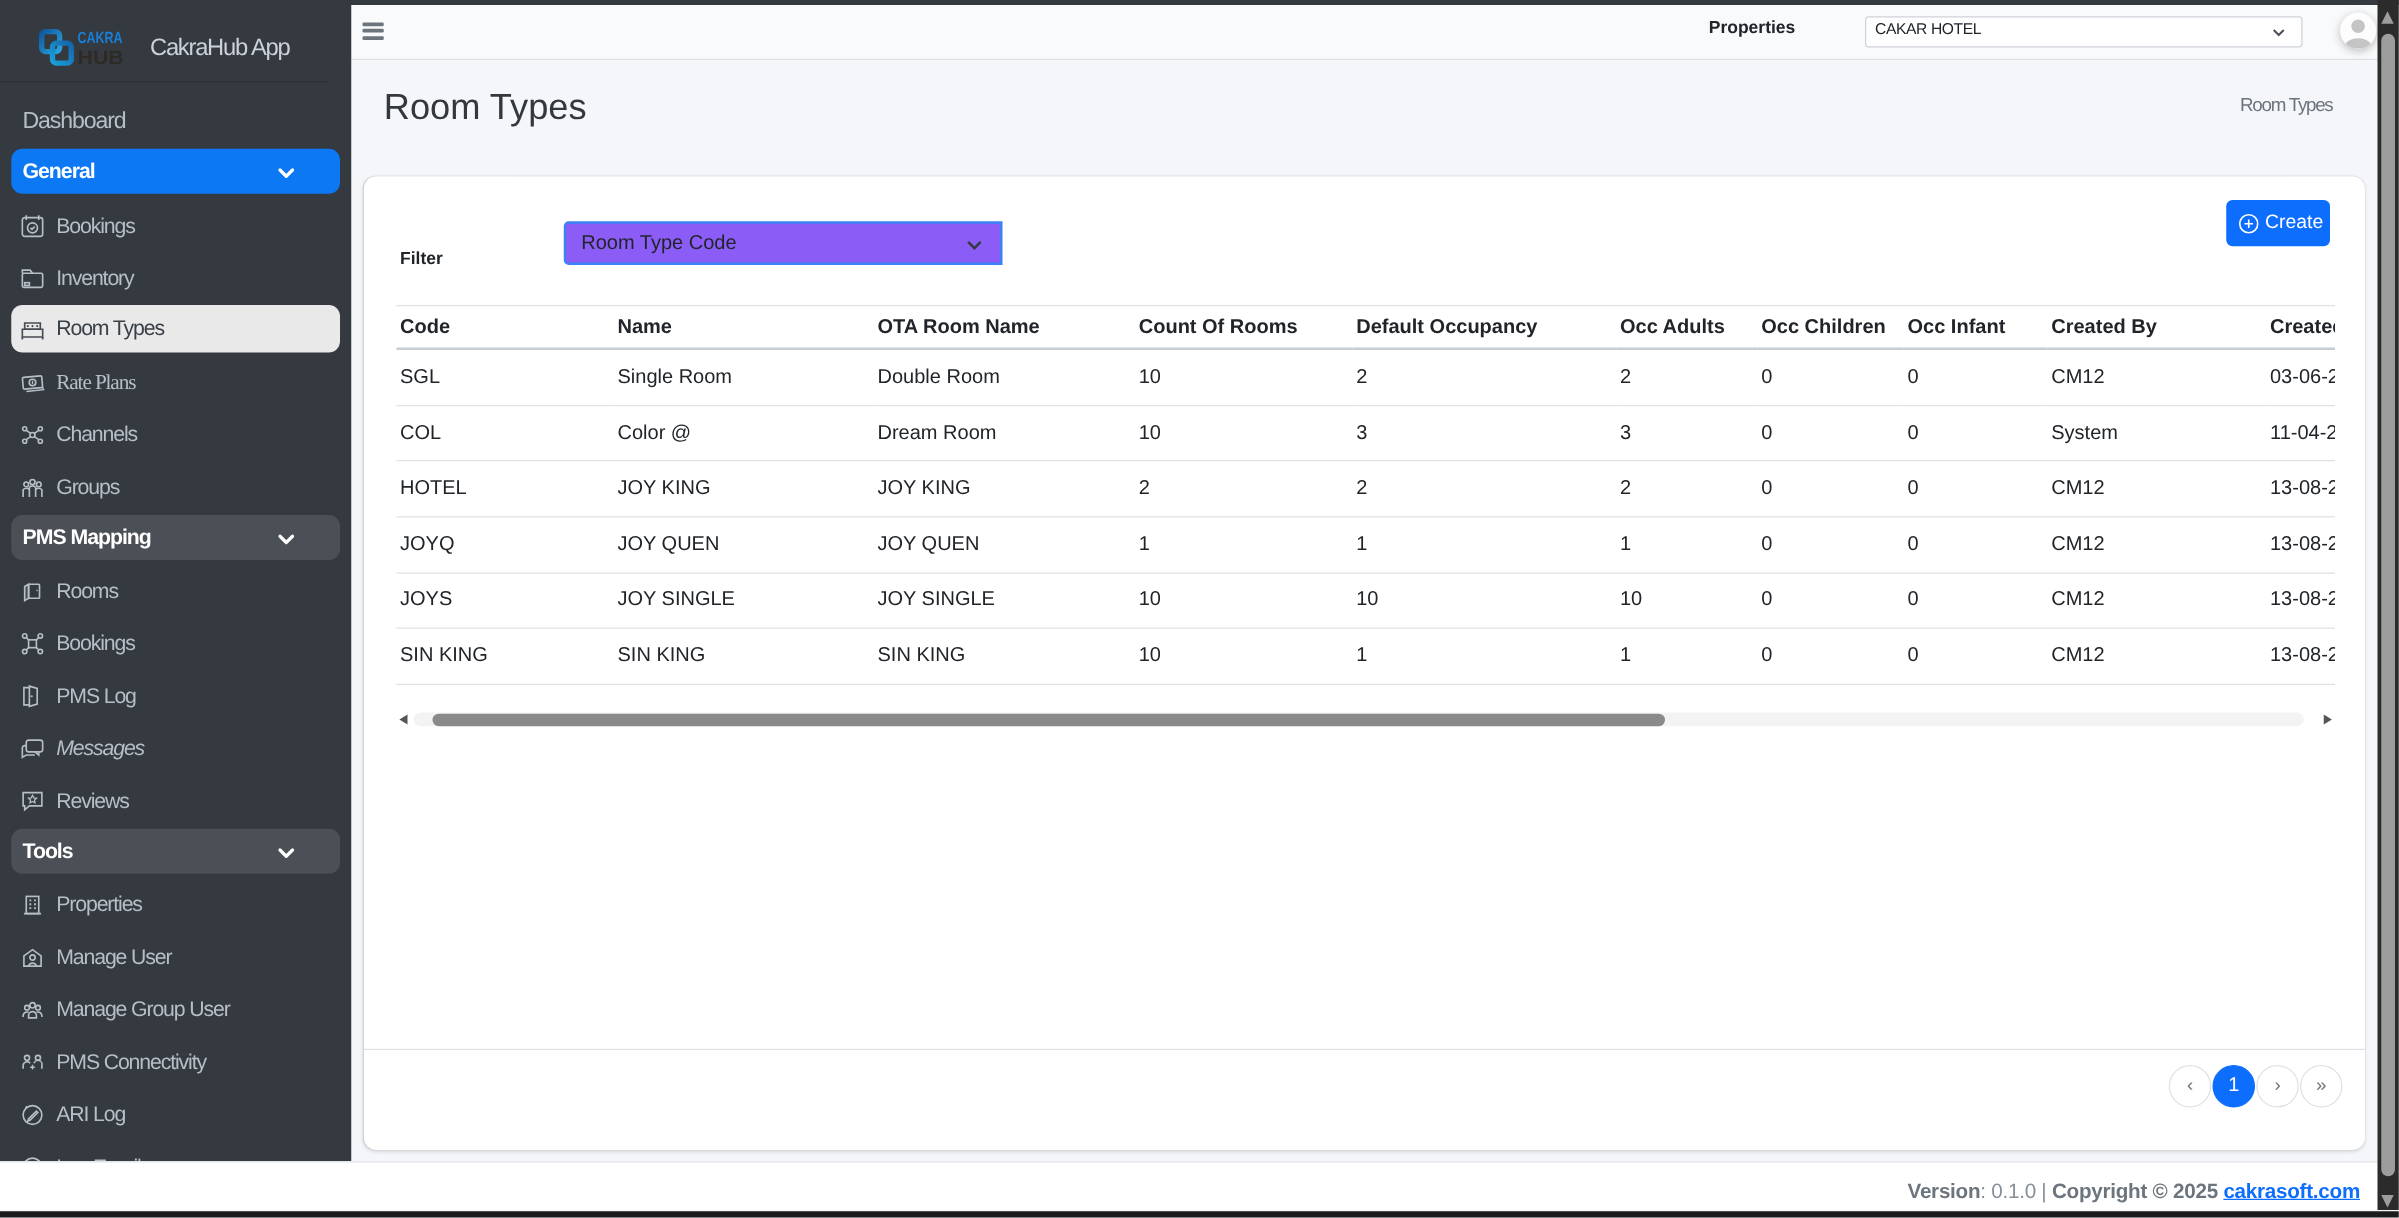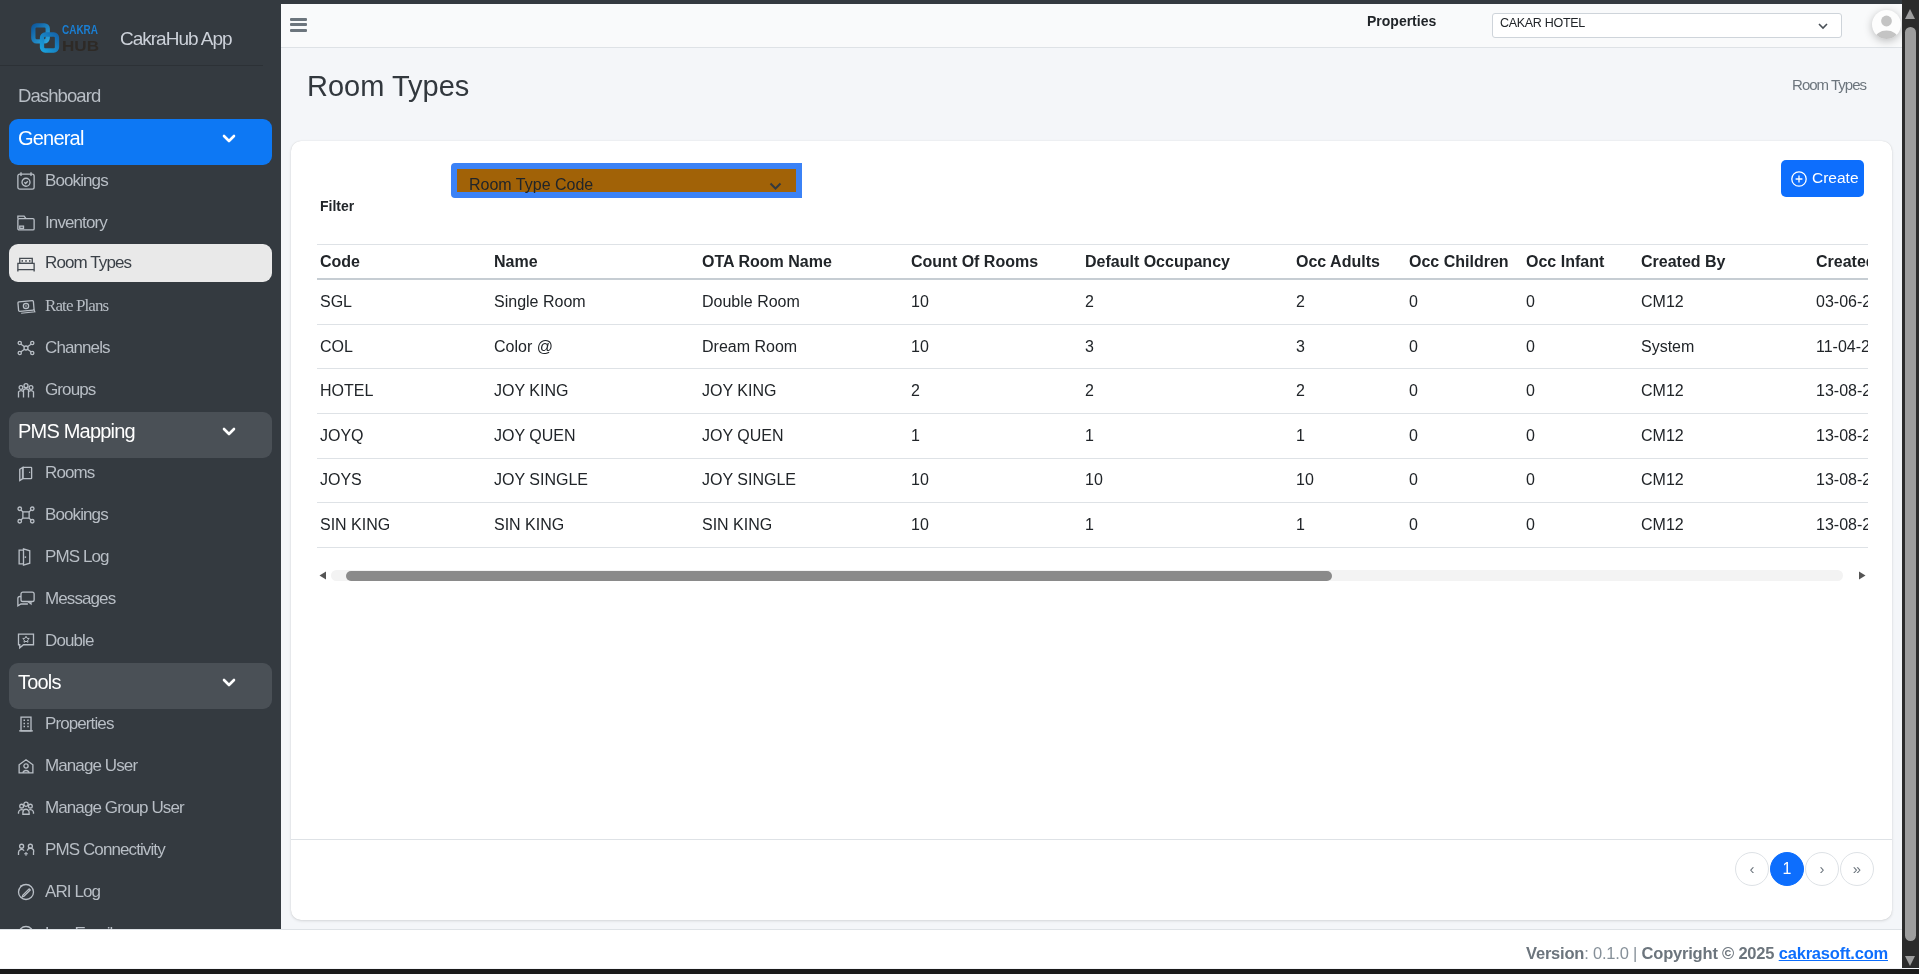--- a/index.html
+++ b/index.html
@@ -10,21 +10,21 @@
 #topstrip { left:0; top:0; width:1919px; height:4px; background:#343a40; }
 #botstrip { left:0; top:969px; width:1919px; height:5px; background:#1b1b1b; }
 
 
 #sidebar { left:0; top:0; width:281px; height:929px; background:#343a40; z-index:5; }
 #sbheader { position:absolute; left:0; top:4px; width:263px; height:62px; border-bottom:1px solid #2c3136; }
 #brandtext { position:absolute; left:120px; top:24px; font-size:19px; letter-spacing:-1px; color:#ccd1d9; }
 .navitem { position:absolute; left:9px; width:263px; height:42px; color:#b8bec5; font-size:17px; letter-spacing:-0.9px; }
 .navitem .ic { position:absolute; left:7px; top:11px; width:20px; height:20px; }
 .navitem .tx { position:absolute; left:36px; top:11px; }
-.pill { position:absolute; left:9px; width:263px; height:46px; border-radius:9px; color:#fff; font-weight:normal; font-size:20px; letter-spacing:-0.8px; }
+.pill { position:absolute; left:9px; width:263px; height:36px; border-radius:9px; color:#fff; font-weight:bold; font-size:17px; letter-spacing:-0.8px; }
 .pill .tx { position:absolute; left:9px; top:8px; }
 .pill svg.chev { position:absolute; left:213px; top:14.5px; }
 #dashlbl { position:absolute; left:18px; top:85px; font-size:18.5px; letter-spacing:-0.9px; color:#b8bec5; }
 
 
 #navbar { left:281px; top:4px; width:1621px; height:44px; background:#f9fafb; border-bottom:1px solid #dee2e6; z-index:3; }
 #burger { position:absolute; left:9px; top:14px; width:17px; height:15px; }
 #burger div { height:2.8px; background:#6c757d; margin-bottom:2.6px; border-radius:1px; }
 #proplbl { position:absolute; left:1086px; top:9px; font-size:14px; font-weight:bold; color:#212529; }
 #hotelsel { position:absolute; left:1211px; top:9px; width:350px; height:25px; background:#fff; border:1px solid #ced4da; border-radius:3px; font-size:13px; color:#212529; }
@@ -32,21 +32,21 @@
 #hotelsel svg { position:absolute; right:13px; top:9px; }
 #avatar { position:absolute; left:1591px; top:6px; width:29px; height:29px; border-radius:50%; background:#fdfdfd; box-shadow:0 2px 8px rgba(0,0,0,.25); overflow:hidden; }
 
 
 #pagetitle { left:307px; top:70px; font-size:29px; color:#32383e; z-index:2;}
 #crumb { right:53px; top:76px; font-size:15px; letter-spacing:-1px; color:#6c757d; z-index:2;}
 
 
 #card { left:291px; top:141px; width:1601px; height:779px; background:#fff; border-radius:10px; box-shadow:0 0 1px rgba(0,0,0,.15), 0 1px 3px rgba(0,0,0,.12); z-index:2; }
 #filterlbl { position:absolute; left:29px; top:29px; font-size:14px; font-weight:bold; color:#212529;margin-top:28px; }
-#selbox { position:absolute; left:160px; top:22px; width:351px; height:35px; background:#a16207; border:6px solid #3b82f6; border-radius:4px 0 0 4px; }
+#selbox { position:absolute; left:160px; top:36px; width:351px; height:35px; background:#8b5cf6; border:2px solid #3b82f6; border-radius:4px 0 0 4px; }
 #selbox span { position:absolute; left:12px; top:7px; font-size:16px; color:#212529; }
 #selbox svg { position:absolute; right:14px; top:13px; }
 #searchbox { position:absolute; left:511px; top:20px; width:975px; height:35px; background:#fff; border:1px solid #ced4da; border-left:none; border-radius:0 4px 4px 0; }
 #searchbox span { position:absolute; left:6px; top:9.5px; font-size:13.5px; color:#8a9097; }
 #createbtn { position:absolute; left:1490px; top:19px; width:83px; height:37px; background:#0d6efd; border-radius:5px; color:#fff; font-size:15.5px; }
 #createbtn svg { position:absolute; left:10px; top:10.5px; }
 #createbtn span { position:absolute; left:31px; top:9px; }
 
 
 #tablewrap { position:absolute; left:26px; top:103px; width:1551px; height:310px; overflow:hidden; }
@@ -203,34 +203,34 @@
         <span class="tx">Bookings</span>
       </div>
       <div class="navitem" style="top:536px;">
         <span class="ic"><svg width="20" height="20" viewBox="0 0 16 16" fill="none" stroke="#b8bec5" stroke-width="1.05">
             <path d="M6 2.5h-3.5v11h3.5"></path>
             <path d="M6 1.5l5 1.5v10l-5 1.5z"></path>
             <path d="M7.5 8h.01" stroke-linecap="round" stroke-width="1.4"></path>
           </svg></span>
         <span class="tx">PMS Log</span>
       </div>
-      <div class="navitem" style="top:578px;">
+      <div class="navitem" style="top:578px;font-style:italic;">
         <span class="ic"><svg width="20" height="20" viewBox="0 0 16 16" fill="none" stroke="#b8bec5" stroke-width="1.05">
             <rect x="4" y="2.5" width="10.5" height="7.5" rx="1.5"></rect>
             <path d="M12 10v2l-2.5-2"></path>
             <path d="M4 6H3a1.5 1.5 0 0 0-1.5 1.5v6L4 12h5.5"></path>
           </svg></span>
         <span class="tx">Messages</span>
       </div>
       <div class="navitem" style="top:620px;">
         <span class="ic"><svg width="20" height="20" viewBox="0 0 16 16" fill="none" stroke="#b8bec5" stroke-width="1.05">
             <path d="M2 2.5h12v8.5H6L3 13.5v-2.5H2z"></path>
             <path d="M8 4.2l.8 1.6 1.8.2-1.3 1.2.3 1.8L8 8.2 6.4 9l.3-1.8L5.4 6l1.8-.2z" stroke-width="0.8"></path>
           </svg></span>
-        <span class="tx">Double</span>
+        <span class="tx">Reviews</span>
       </div>
       <div class="pill" style="top:663.25px; background:#4a5056;">
         <span class="tx">Tools</span>
         <svg class="chev" width="14" height="10" viewBox="0 0 14 10">
           <path d="M2 2l5 5 5-5" stroke="#fff" stroke-width="2.6" fill="none" stroke-linecap="round" stroke-linejoin="round"></path>
         </svg>
       </div>
       <div class="navitem" style="top:702.5px;">
         <span class="ic"><svg width="20" height="20" viewBox="0 0 16 16" fill="none" stroke="#b8bec5" stroke-width="1.05">
             <rect x="4" y="2.5" width="8" height="11"></rect>

